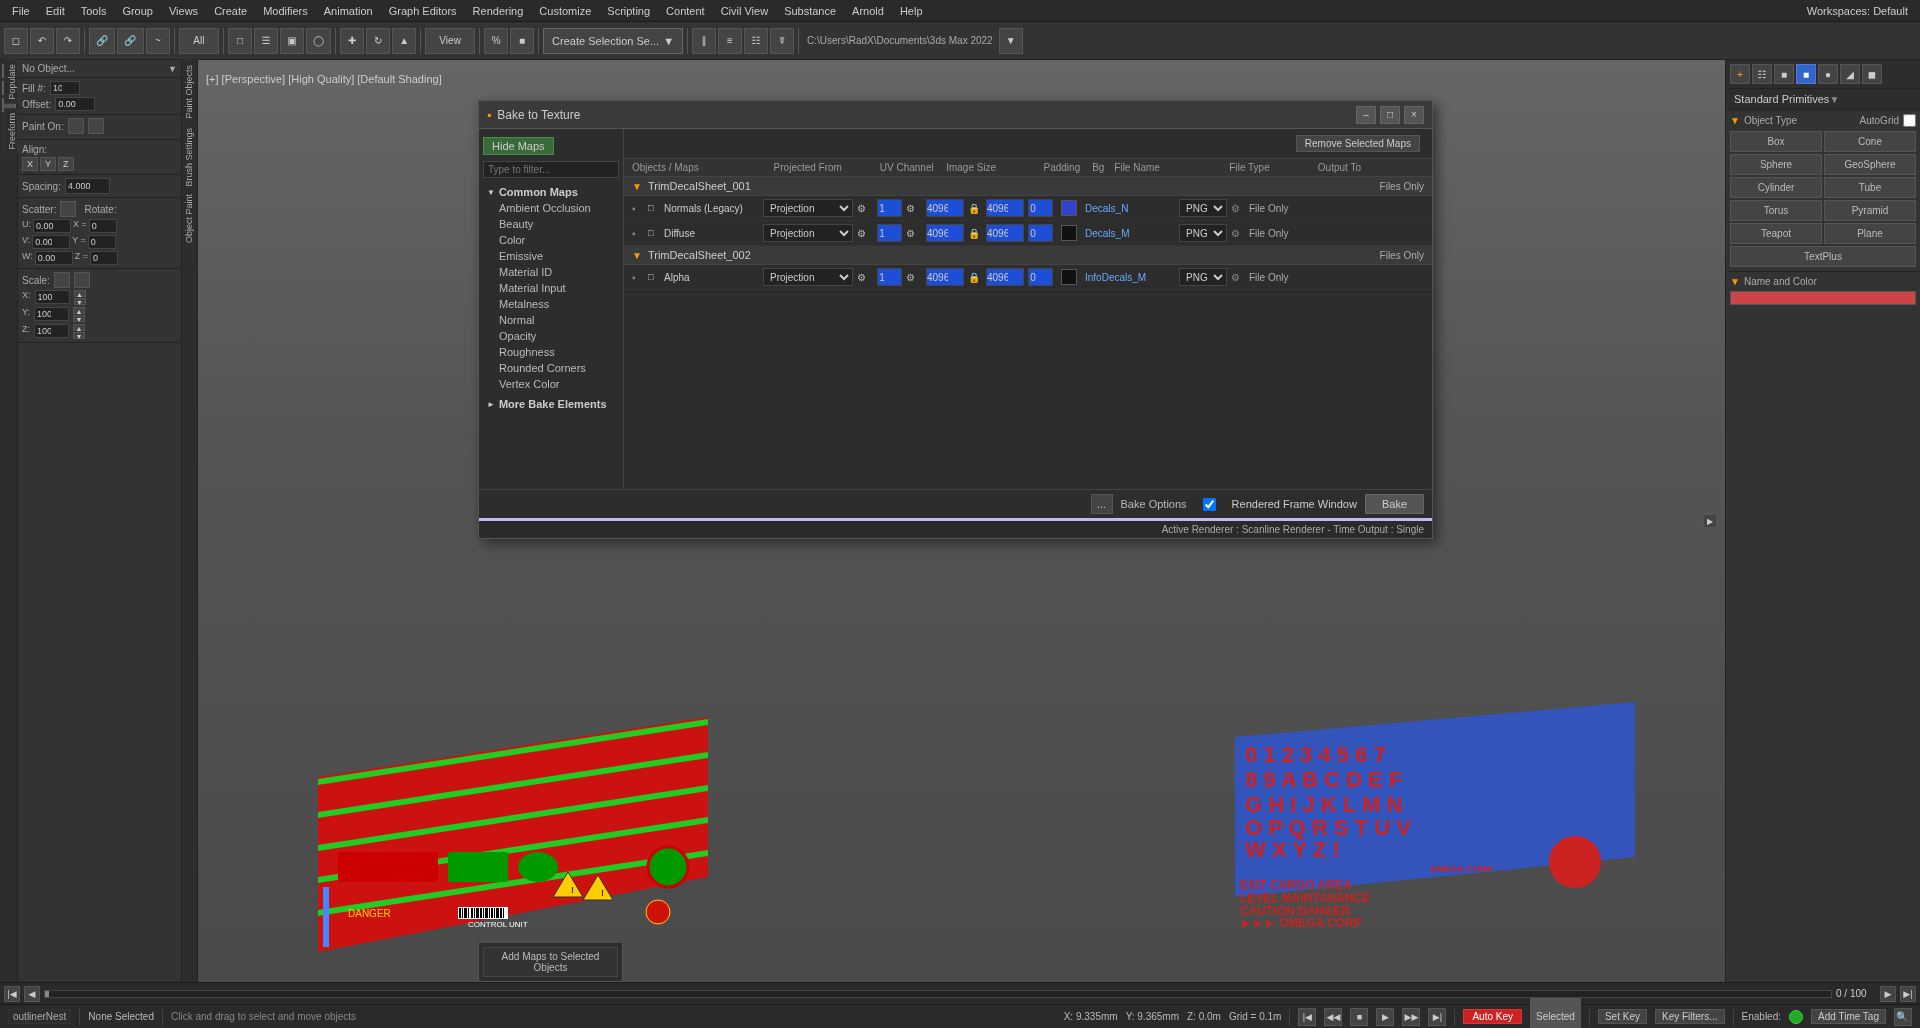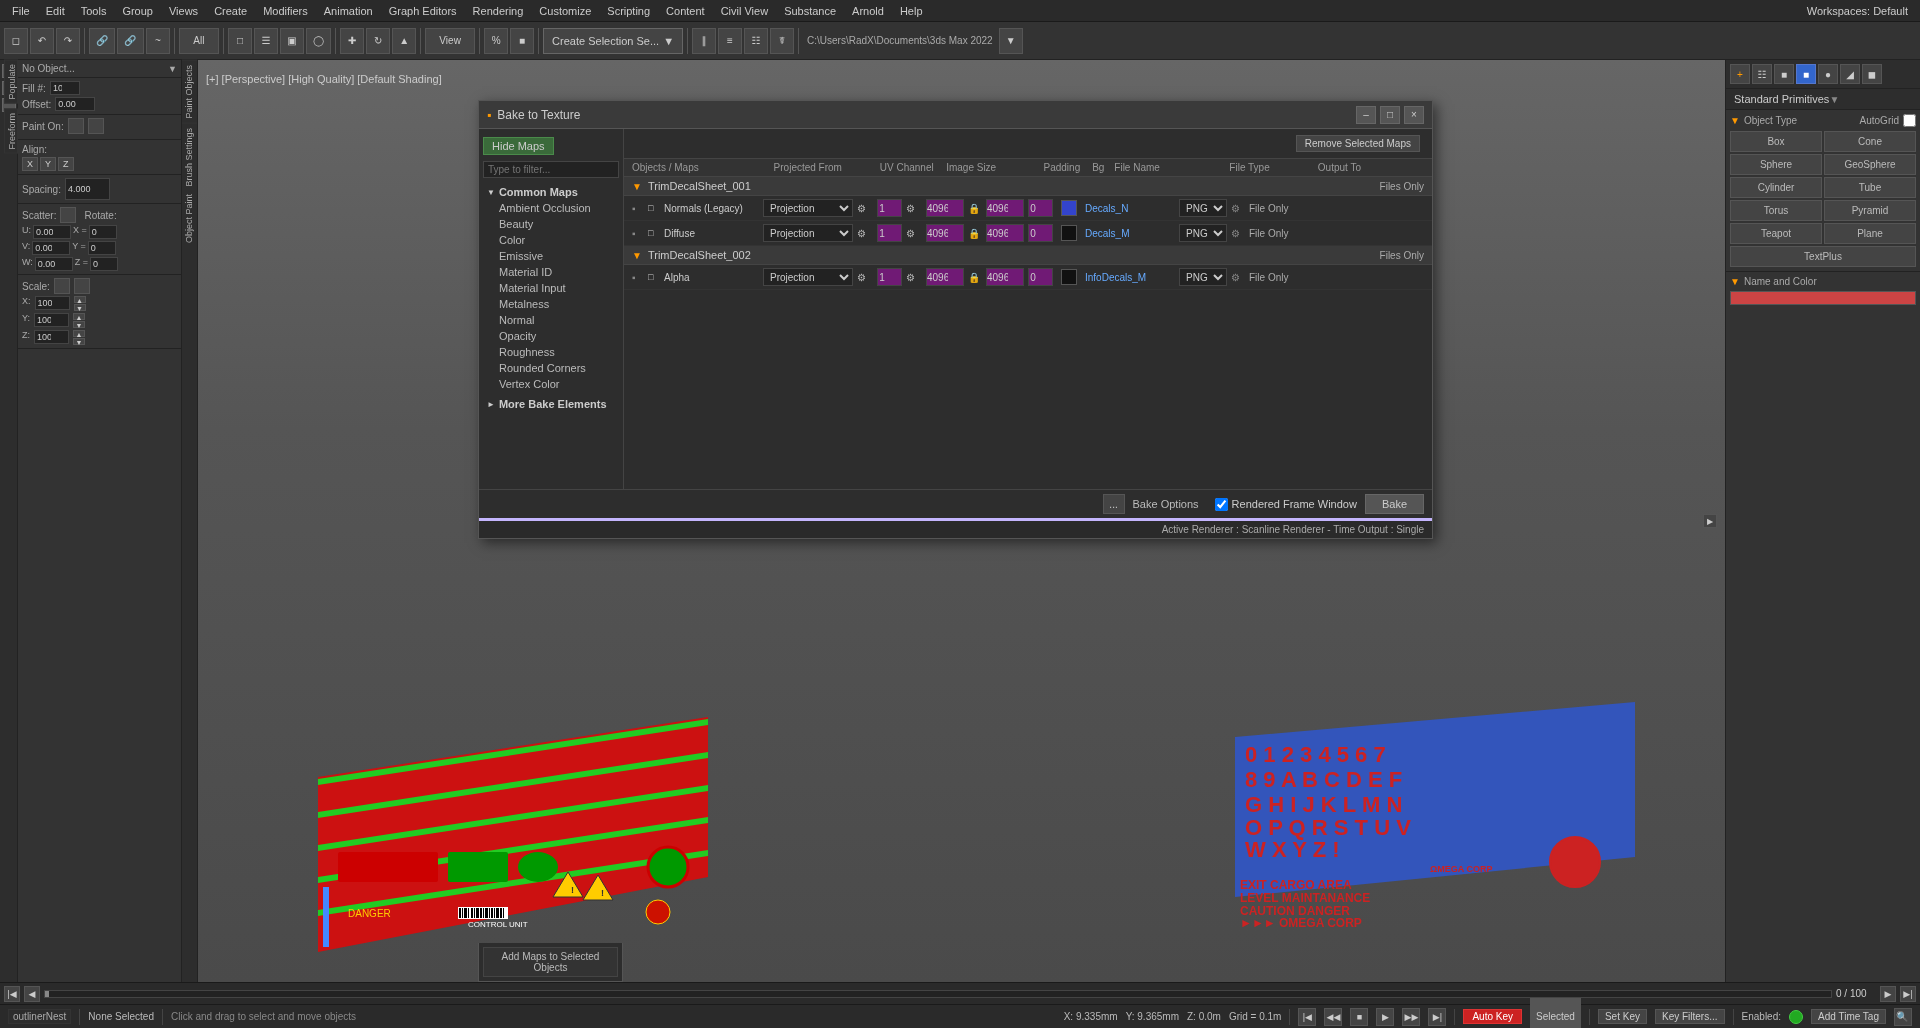--- a/index.html
+++ b/index.html
@@ -153,21 +153,21 @@
     }
     .select-box {
       background: #222;
       border: 1px solid #444;
       color: #ccc;
       height: 18px;
       font-size: 10px;
       padding: 0 2px;
     }
     .num-input {
-      background: #701a75;
+      background: #1d4ed8;
       border: 1px solid #444;
       color: #ccc;
       width: 40px;
       height: 18px;
       font-size: 10px;
       text-align: center;
     }
     .remove-btn {
       background: #444;
       border: 1px solid #555;
@@ -205,21 +205,21 @@
       background: #444;
       border: 1px solid #555;
       color: #ccc;
       width: 22px;
       height: 20px;
       cursor: pointer;
       font-size: 10px;
     }
     .checkbox-row {
       display: flex;
-      gap: 4px;
+      gap: 16px;
       padding-left: 8px;
     }
     .bake-btn {
       background: #555;
       border: 1px solid #666;
       color: #ccc;
       padding: 3px 16px;
       cursor: pointer;
       font-size: 11px;
     }
@@ -479,21 +479,21 @@
           <span style="font-size:10px;color:#aaa;">Align:</span>
           <div style="display:flex; gap:2px; margin-top:2px;">
             <button style="background:#444;border:1px solid #555;color:#ccc;font-size:9px;padding:1px 4px;cursor:pointer;">X</button>
             <button style="background:#444;border:1px solid #555;color:#ccc;font-size:9px;padding:1px 4px;cursor:pointer;">Y</button>
             <button style="background:#444;border:1px solid #555;color:#ccc;font-size:9px;padding:1px 4px;cursor:pointer;">Z</button>
           </div>
         </div>
 
         <div style="padding:3px 4px; border-bottom:1px solid #222; display:flex; align-items:center; gap:4px;">
           <span style="font-size:10px;color:#aaa;">Spacing:</span>
-          <input type="number" value="4.000" style="width: 45px; background: rgb(34, 34, 34); border: 1px solid rgb(68, 68, 68); color: rgb(204, 204, 204); font-size: 9px; height: 22px; padding: 0px 2px;">
+          <input type="number" value="4.000" style="width: 45px; background: rgb(34, 34, 34); border: 1px solid rgb(68, 68, 68); color: rgb(204, 204, 204); font-size: 9px; height: 16px; padding: 0px 2px;">
         </div>
 
         <div style="padding:3px 4px; border-bottom:1px solid #222;">
           <div style="display:flex; align-items:center; gap:4px;">
             <span style="font-size:10px;color:#aaa;">Scatter:</span>
             <div style="width:16px;height:16px;background:#444;border:1px solid #555;"></div>
             <span style="font-size:10px;color:#aaa;margin-left:4px;">Rotate:</span>
           </div>
           <div style="display:flex; gap:2px; margin-top:2px;">
             <span style="font-size:9px;color:#aaa;">U:</span>

